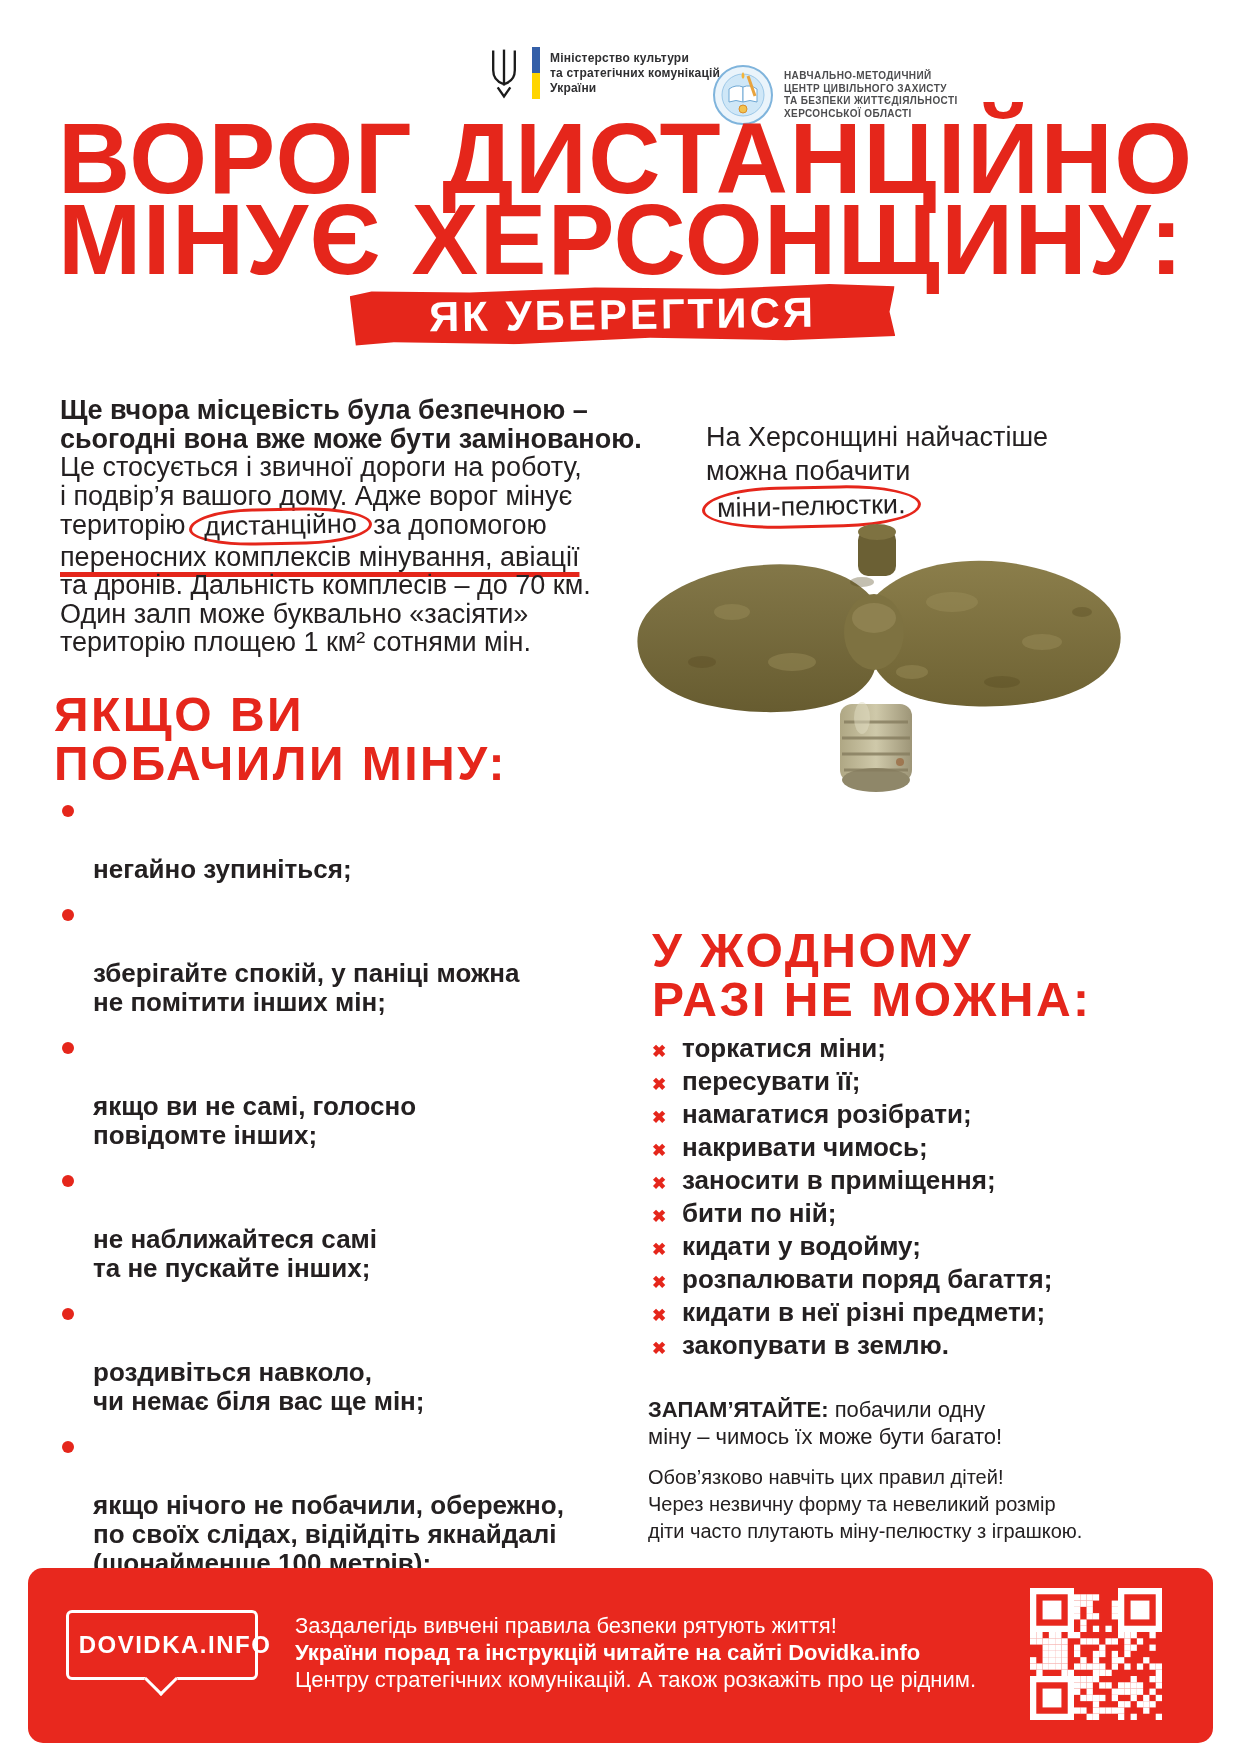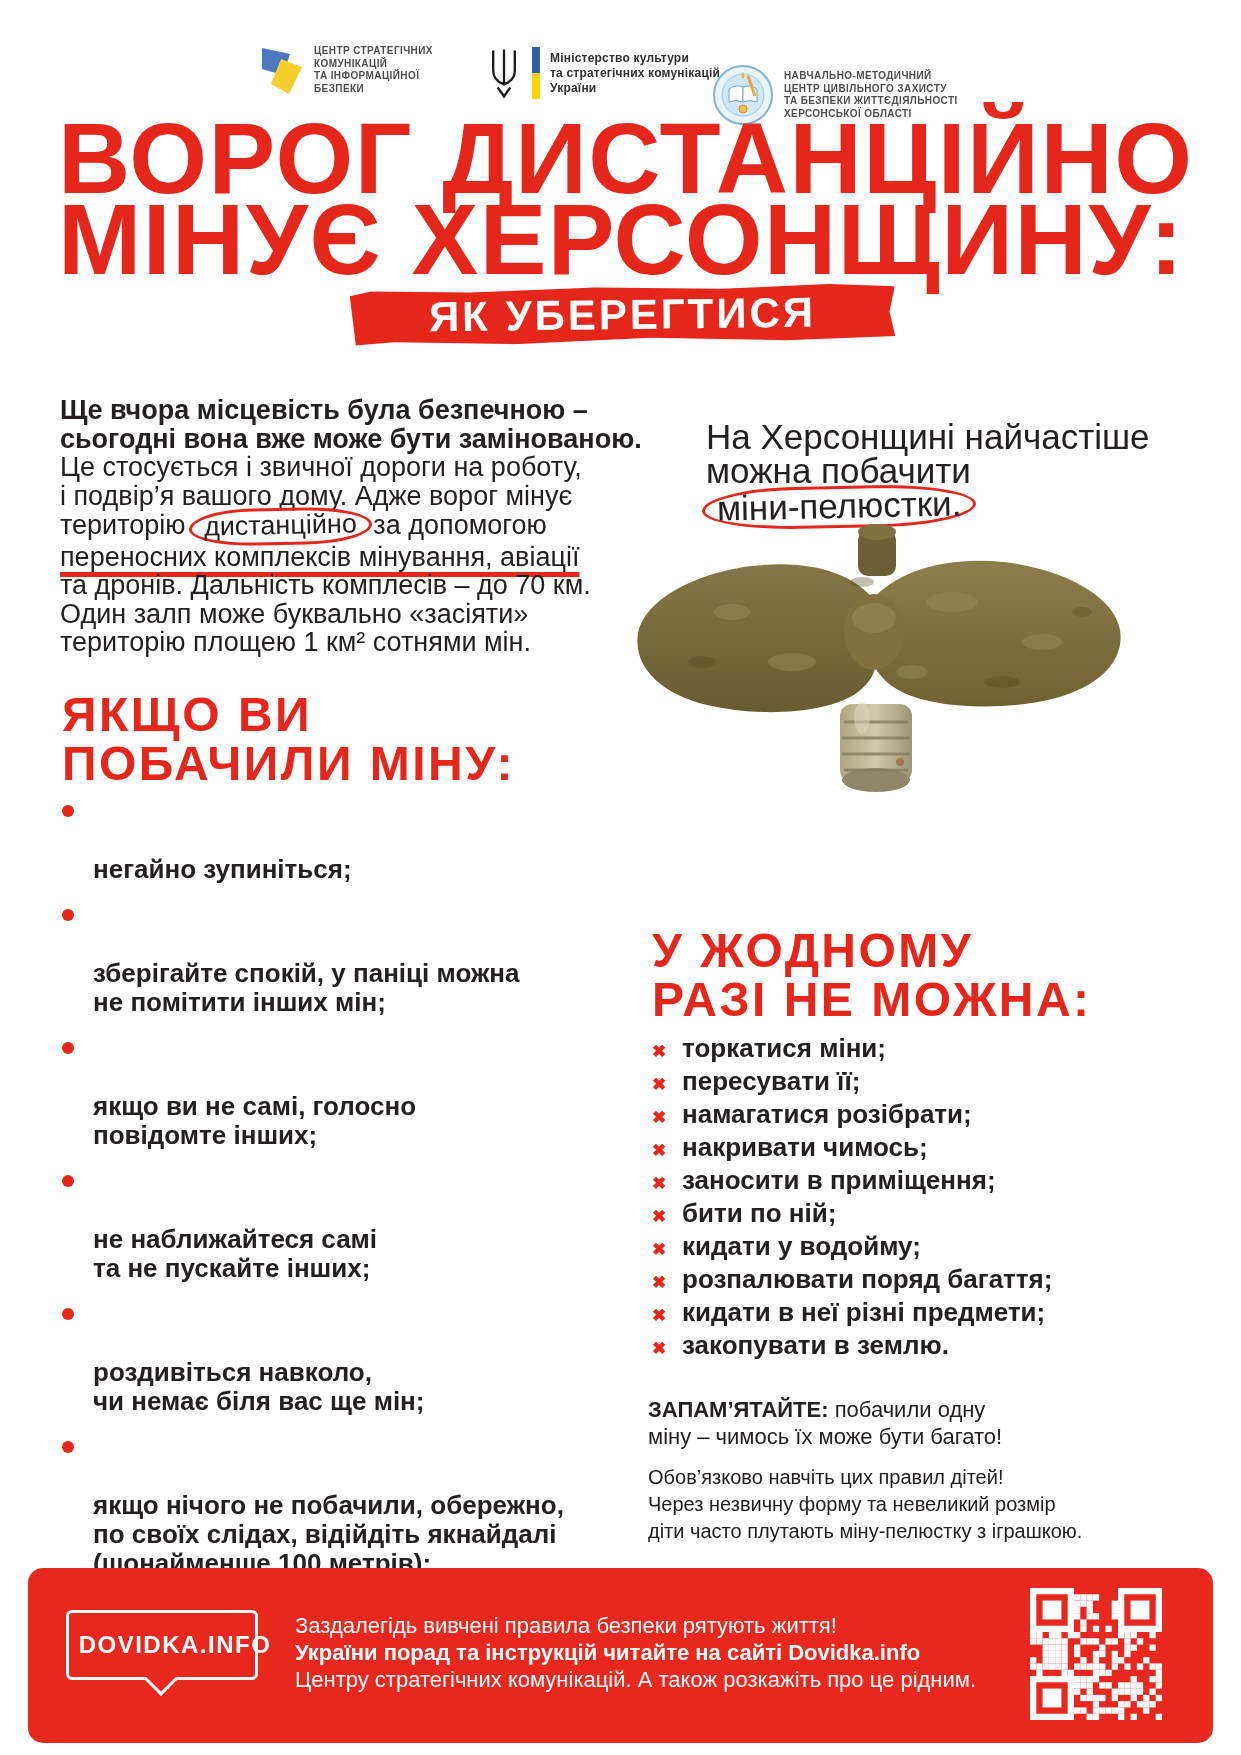--- a/index.html
+++ b/index.html
@@ -32,27 +32,27 @@
   
   .richtext{white-space:pre-line;color:var(--ink);}
   .seg-bold{font-weight:800;}
   .seg-circled{display:inline-block;border:3.5px solid var(--red);
     border-radius:48% 52% 50% 50% / 75% 68% 72% 65%;
     padding:0 12px 2px;margin:-2px -6px -2px -4px;transform:rotate(-1.2deg);}
   .seg-underlined{text-decoration:underline;text-decoration-color:var(--red);
     text-decoration-thickness:4.5px;text-underline-offset:6px;}
 
   .intro{position:absolute;left:60px;top:396px;width:640px;font-size:27px;line-height:28.5px;}
-  .side-note{position:absolute;left:706px;top:420px;width:490px;font-size:35px;line-height:34px;}
+  .side-note{position:absolute;left:706px;top:420px;width:490px;font-size:27px;line-height:34px;}
 
   .mine{position:absolute;left:612px;top:512px;width:525px;height:292px;}
 
   .section-heading{position:absolute;font-weight:900;color:var(--red);white-space:pre-line;
     font-size:48px;line-height:49px;letter-spacing:2.5px;}
-  .see-heading{left:62px;top:690px;}
+  .see-heading{left:54px;top:690px;}
   .forbidden-heading{left:652px;top:926px;}
 
   .see-list{position:absolute;left:60px;top:797px;width:560px;}
   .see-item{position:relative;padding-left:33px;margin-bottom:17px;
     font-size:26px;line-height:29px;font-weight:700;color:var(--ink);white-space:pre-line;}
   .dot{position:absolute;left:2px;top:8px;width:12px;height:12px;border-radius:50%;background:var(--red);}
 
   .forbidden-list{position:absolute;left:652px;top:1034px;width:540px;}
   .forbidden-item{position:relative;padding-left:30px;margin-bottom:4px;
     font-size:26px;line-height:29px;font-weight:700;color:var(--ink);}
@@ -73,30 +73,20 @@
     transform:rotate(45deg);}
   .footer-lines{position:absolute;left:267px;top:44px;color:#ffffff;font-size:22px;line-height:27px;}
   .footer-line-bold{font-weight:800;}
   .qr{position:absolute;left:1002px;top:20px;width:132px;height:132px;}
 </style>
 </head>
 <body>
 
 <div class="poster">
 
-  <div class="logo-group" style="left:258px;top:42px;">
-    <svg width="46" height="56" viewBox="0 0 46 56">
-      <polygon points="4,6 32,12 25,33 4,27" fill="#4B79BD"></polygon>
-      <polygon points="23,17 44,25 31,52 13,42" fill="#F5CF2B"></polygon>
-    </svg>
-    <div class="logo-label">ЦЕНТР СТРАТЕГІЧНИХ
-КОМУНІКАЦІЙ
-ТА ІНФОРМАЦІЙНОЇ
-БЕЗПЕКИ</div>
-  </div>
 
   <div class="logo-group" style="left:486px;top:44px;">
     <svg width="36" height="58" viewBox="0 0 40 60">
       <g fill="none" stroke="#1b1b1b" stroke-width="2.6">
         <path d="M8 5 v22 c0 8 5 13 11 15"></path>
         <path d="M32 5 v22 c0 8 -5 13 -11 15"></path>
         <path d="M20 4 v40"></path>
         <path d="M13 46 l7 10 7 -10"></path>
       </g>
     </svg>

